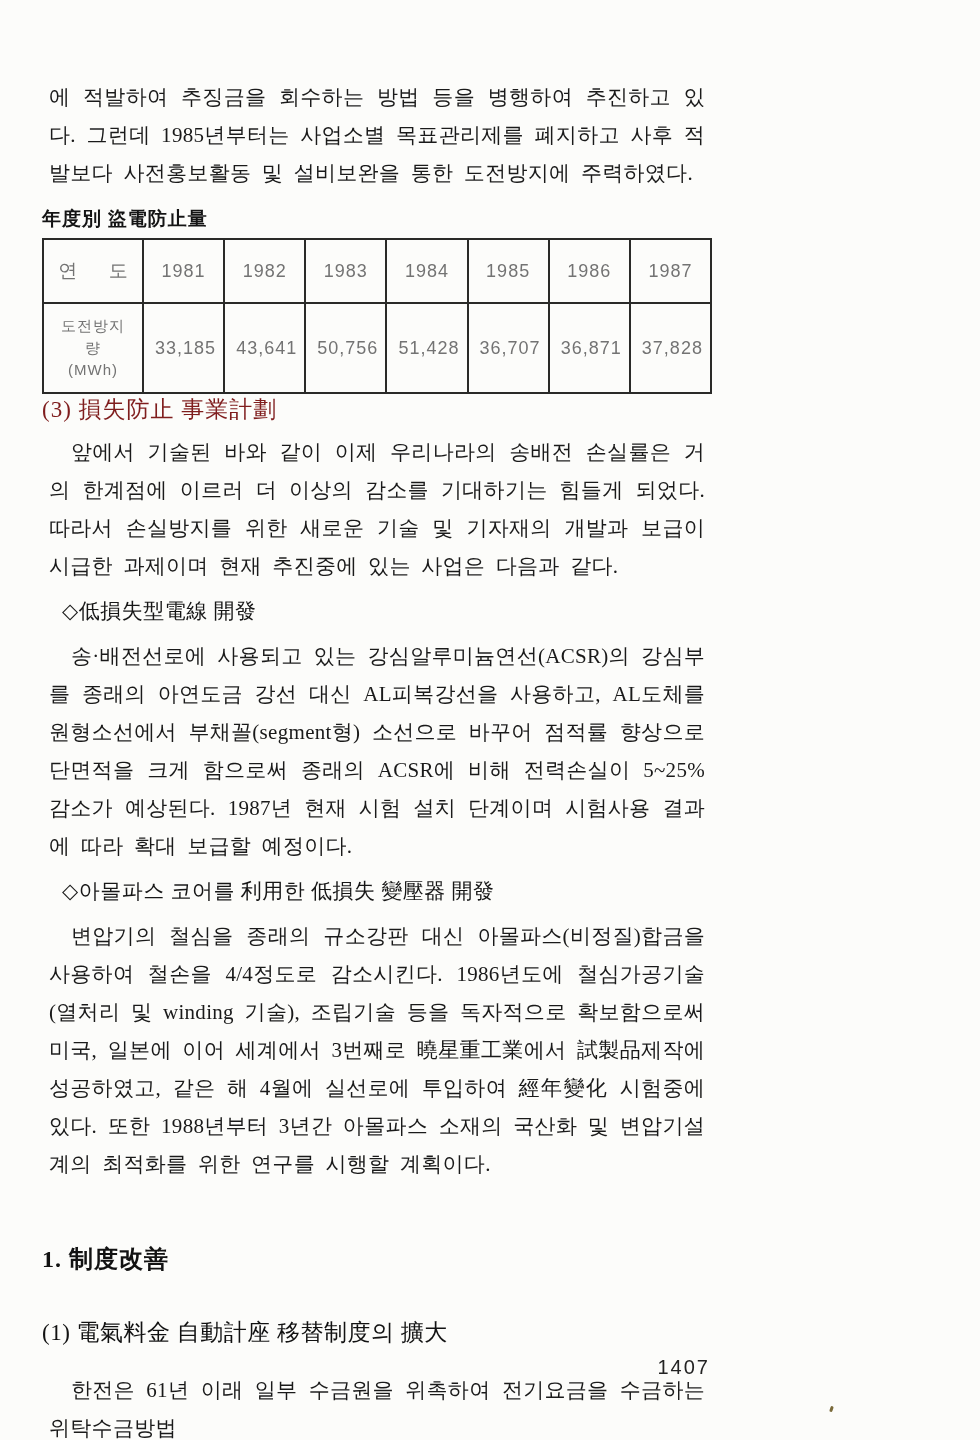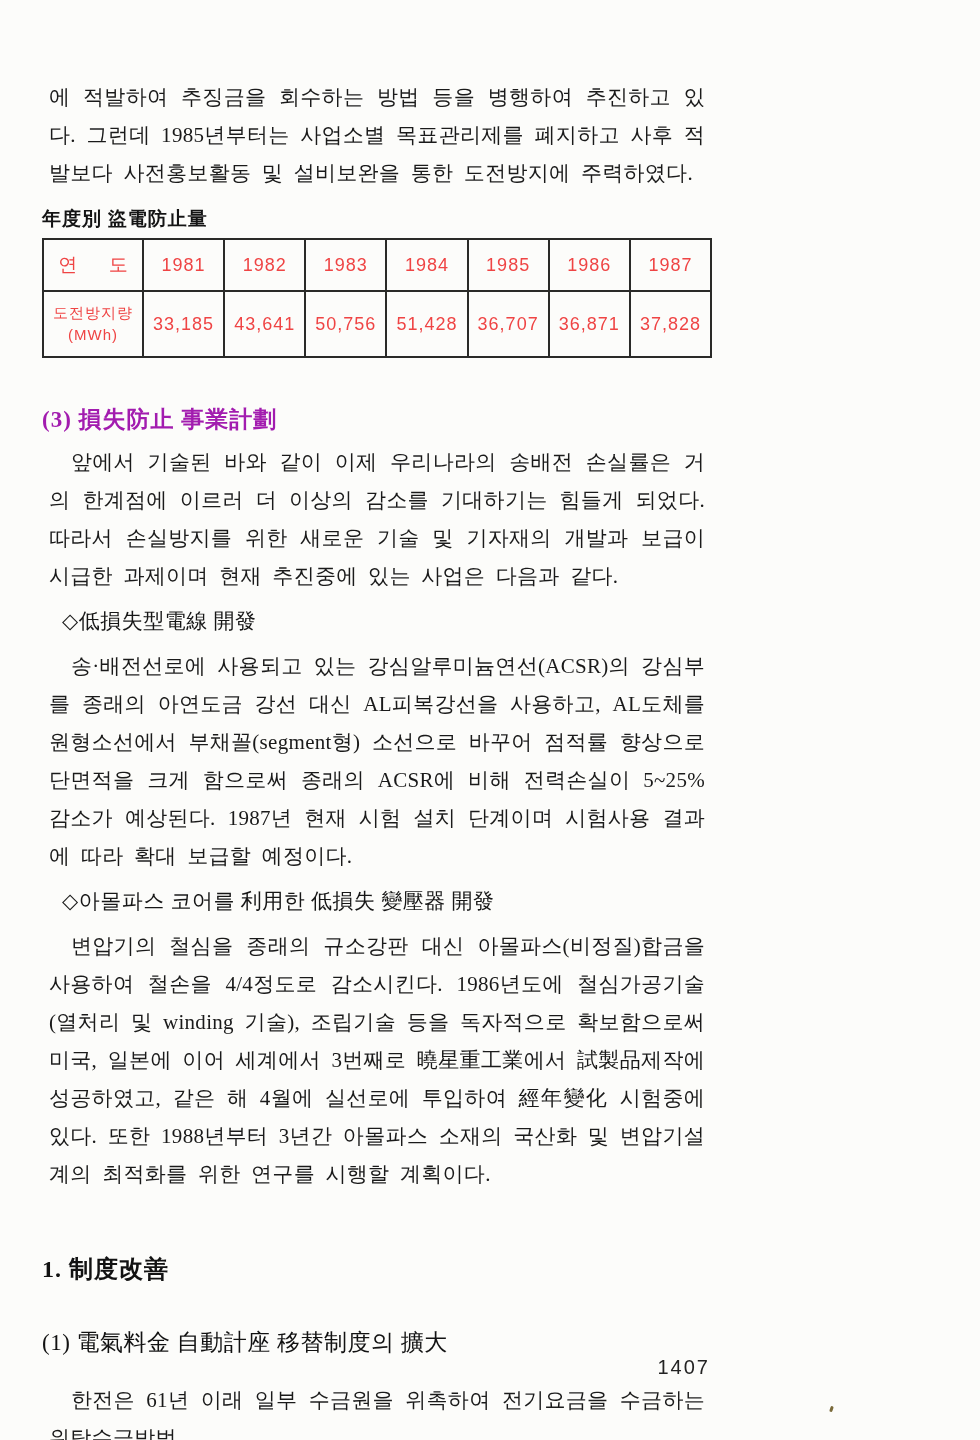--- a/index.html
+++ b/index.html
@@ -49,35 +49,34 @@
     border-collapse: collapse;
     table-layout: fixed;
     font-family: "Liberation Sans", "DejaVu Sans", sans-serif;
   }
   table.data-table th, table.data-table td {
     border: 2px solid #2a2a28;
     text-align: center;
     vertical-align: middle;
     font-weight: normal;
     font-size: 18px;
-    color: #ef4444;
-    padding: 5px;
+    color: #737373;
+    padding: 11px;
   }
   table.data-table col.label-col { width: 100px; }
   tr.year-row th { height: 40px; letter-spacing: 1px; }
   tr.value-row td { height: 54px; letter-spacing: 1px; }
   .year-label { white-space: pre; letter-spacing: 0; font-size: 19px; }
   .row-label { font-size: 15px; line-height: 22px; }
 
   .sec3-heading {
-    margin-top: 46px;
     font-size: 23px;
-    font-weight: bold;
+    font-weight: normal;
     letter-spacing: 1px;
-    color: #a21caf;
+    color: #7f1d1d;
   }
   .para { margin-top: 8px; }
   .diamond-heading {
     margin-top: 2px;
     font-size: 21px;
     line-height: 38px;
     letter-spacing: 0.5px;
     text-indent: 20px;
     color: #161616;
   }

